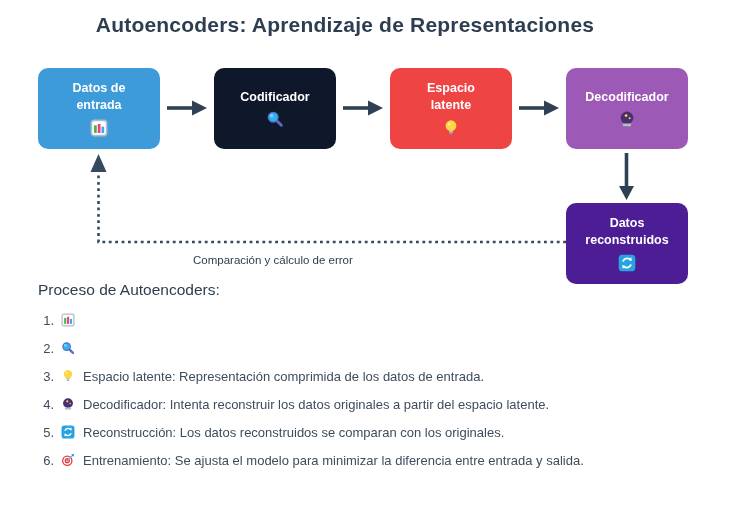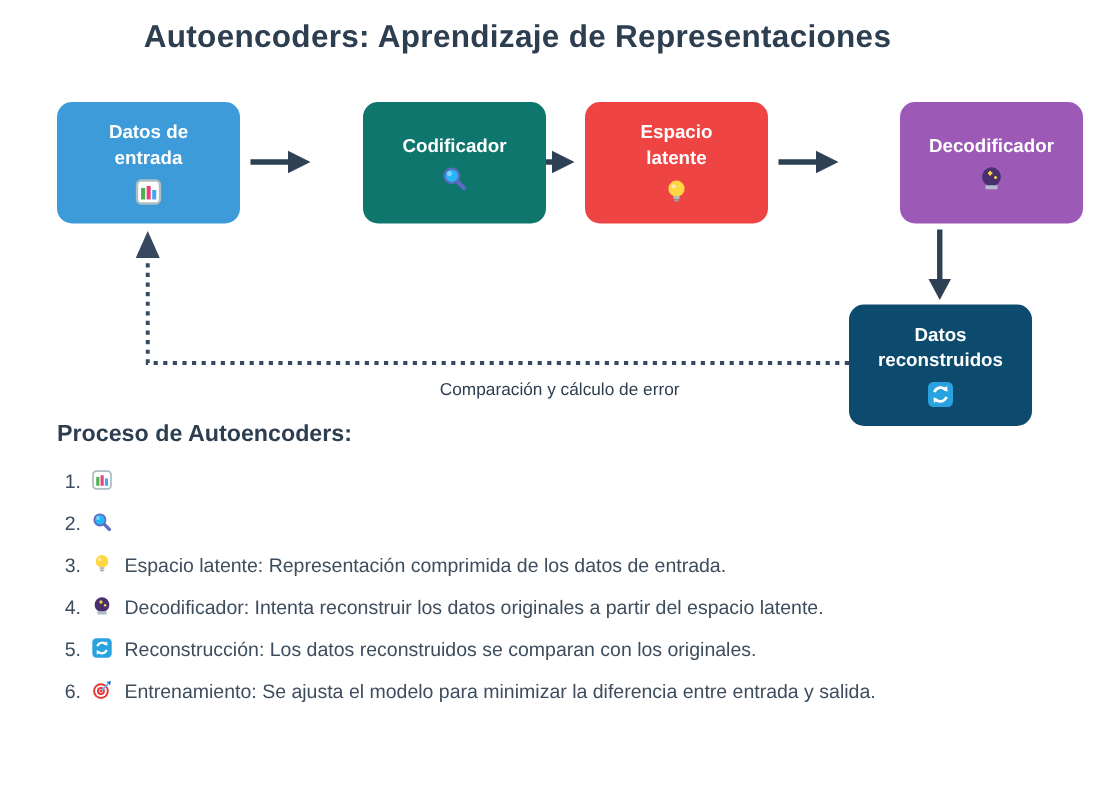--- a/index.html
+++ b/index.html
@@ -30,31 +30,31 @@
     padding:4px 6px;
   }
   .flow-node .node-label{
     color:#ffffff;font-weight:bold;font-size:12.5px;line-height:1.35;
     text-align:center;white-space:pre-line;
   }
   .node-icon{width:18px;height:18px;display:block;}
   .n1{left:38px;top:68px;}
   .n2{left:214px;top:68px;}
   .n3{left:390px;top:68px;}
-  .n4{left:600px;top:68px;}
+  .n4{left:566px;top:68px;}
   .n5{left:566px;top:203px;}
   .feedback-label{
     position:absolute;left:193px;top:254px;width:260px;
-    text-align:right;font-size:11.5px;color:#2c3e50;
+    text-align:left;font-size:11.5px;color:#2c3e50;
   }
   .process{
     position:absolute;left:38px;top:281px;width:660px;
   }
   .process-heading{
-    font-size:15.5px;font-weight:bold;color:#2c3e50;
+    font-size:15.5px;font-weight:normal;color:#2c3e50;
     margin:0 0 12px 0;
   }
   .process-list{display:block;}
   .process-item{
     display:flex;align-items:center;
     height:18px;margin-bottom:10px;
     font-size:13px;color:#3d4d5d;
   }
   .item-num{width:16px;text-align:right;margin-right:7px;flex:none;}
   .item-icon{width:14px;height:14px;margin-right:8px;flex:none;display:block;}
@@ -91,21 +91,21 @@
     <span class="node-label">Datos de
 entrada</span>
     <svg class="node-icon" viewBox="0 0 16 16">
       <rect x="1.2" y="1.2" width="13.6" height="13.6" rx="2.5" fill="#ffffff" stroke="#b0bec5" stroke-width="1.4"></rect>
       <rect x="3.6" y="5.6" width="2.4" height="6.8" fill="#4caf50"></rect>
       <rect x="6.9" y="4.4" width="2.4" height="8" fill="#ec407a"></rect>
       <rect x="10.2" y="6.8" width="2.4" height="5.6" fill="#42a5f5"></rect>
     </svg>
   </div>
 
-  <div class="flow-node n2" style="background: #0f766e; margin-left: 28px;">
+  <div class="flow-node n2" style="background: #0f172a;">
     <span class="node-label">Codificador</span>
     <svg class="node-icon" viewBox="0 0 16 16">
       <line x1="9.6" y1="9.6" x2="13.6" y2="13.6" stroke="#5c6bc0" stroke-width="2.6" stroke-linecap="round"></line>
       <circle cx="6.4" cy="6.4" r="4.3" fill="#29b6f6" stroke="#5c6bc0" stroke-width="1.3"></circle>
       <circle cx="5" cy="5" r="1.5" fill="#81d4fa"></circle>
     </svg>
   </div>
 
   <div class="flow-node n3" style="background: #ef4444;">
     <span class="node-label">Espacio
@@ -121,21 +121,21 @@
   <div class="flow-node n4" style="background: rgb(156, 89, 182);">
     <span class="node-label">Decodificador</span>
     <svg class="node-icon" viewBox="0 0 16 16">
       <circle cx="8" cy="7" r="5.6" fill="#4a2f6e"></circle>
       <path d="M7.2 3.6 v2.6 M5.9 4.9 h2.6" stroke="#ffd54f" stroke-width="1.1" fill="none"></path>
       <circle cx="10.4" cy="7.4" r="0.9" fill="#ffd54f"></circle>
       <rect x="4.4" y="12" width="7.2" height="2.4" rx="0.6" fill="#b0bec5"></rect>
     </svg>
   </div>
 
-  <div class="flow-node n5" style="background: #0c4a6e;">
+  <div class="flow-node n5" style="background: #4c1d95;">
     <span class="node-label">Datos
 reconstruidos</span>
     <svg class="node-icon" viewBox="0 0 16 16">
       <rect x="0.6" y="0.6" width="14.8" height="14.8" rx="3.2" fill="#29a3e0"></rect>
       <path d="M4.4 6.6 a4 4 0 0 1 6.9 -1.2" fill="none" stroke="#ffffff" stroke-width="1.6"></path>
       <polygon points="11.9,2.9 12.2,6.3 9.2,5.1" fill="#ffffff"></polygon>
       <path d="M11.6 9.4 a4 4 0 0 1 -6.9 1.2" fill="none" stroke="#ffffff" stroke-width="1.6"></path>
       <polygon points="4.1,13.1 3.8,9.7 6.8,10.9" fill="#ffffff"></polygon>
     </svg>
   </div>

